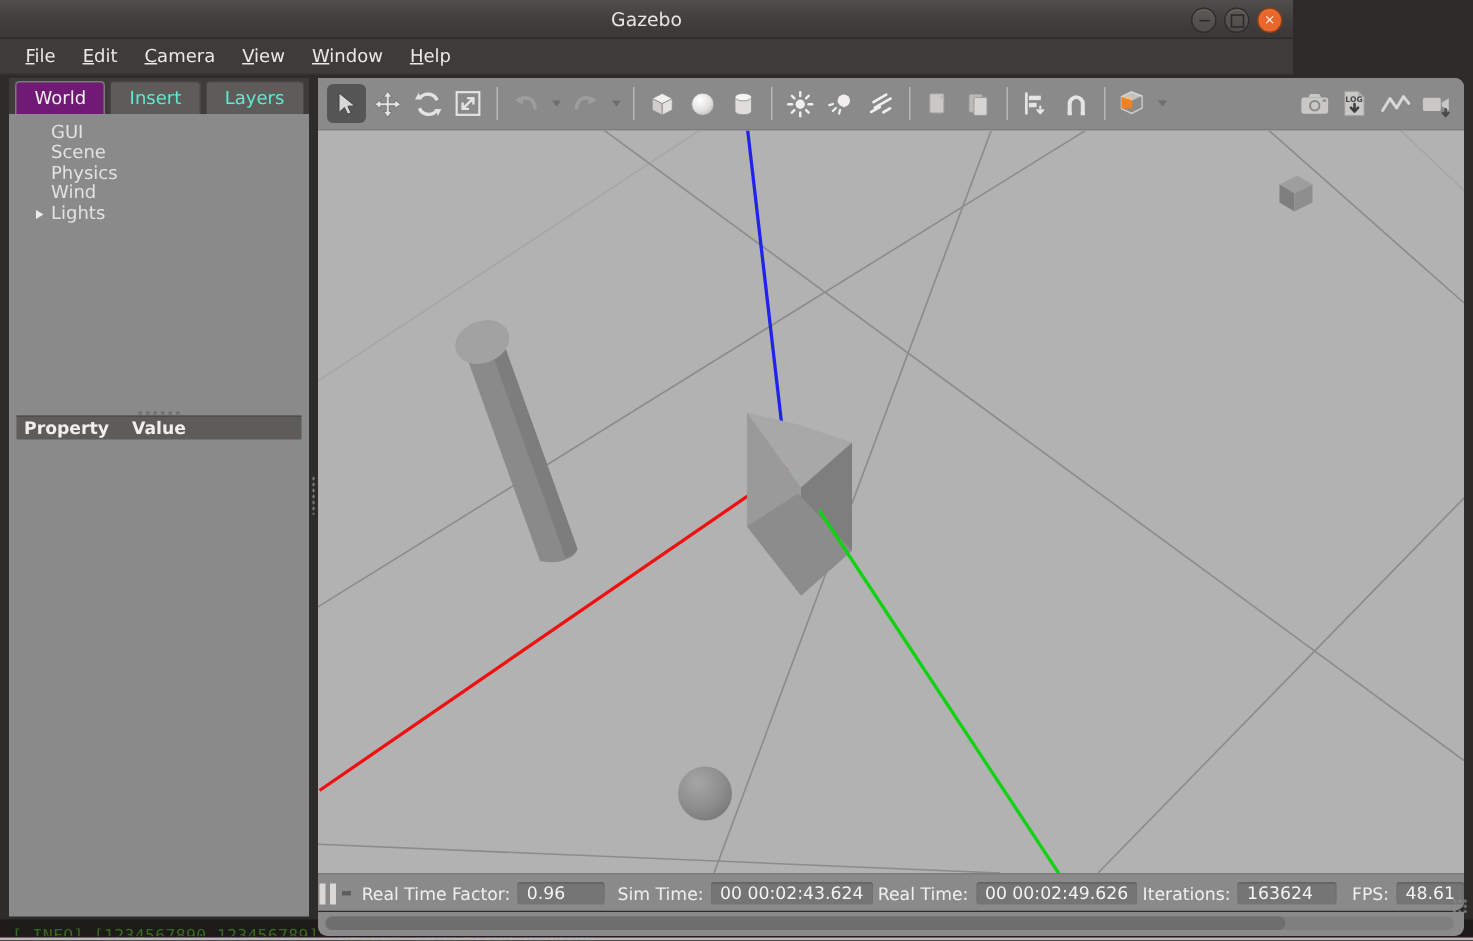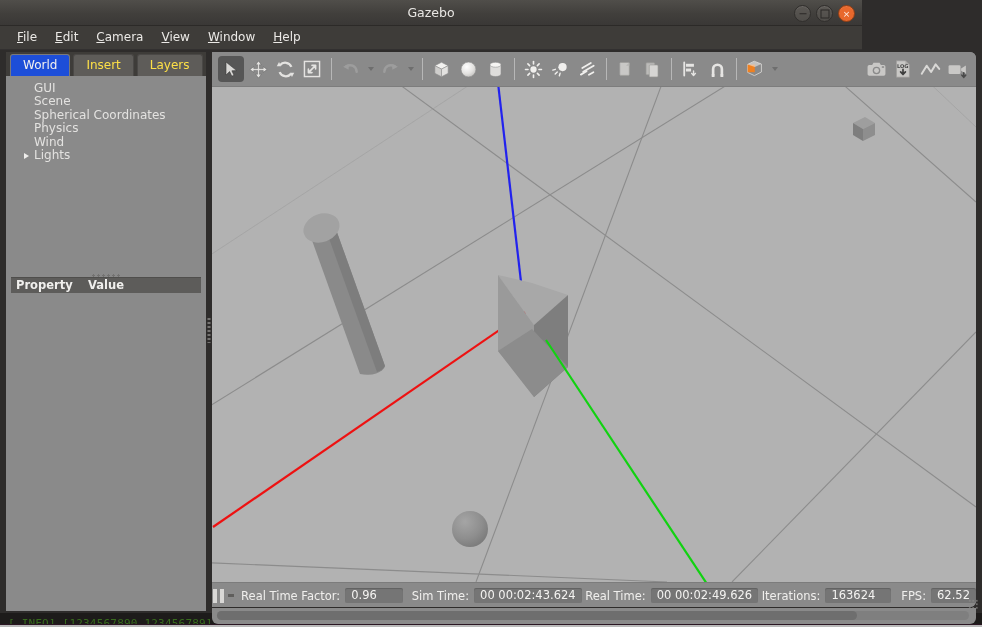--- a/index.html
+++ b/index.html
@@ -117,30 +117,30 @@
     position: relative;
     height: 24px;
     background: #3e3c39;
     display: flex; align-items: flex-end;
     padding-left: 4px;
   }
   .tab {
     height: 21px; line-height: 21px;
     padding: 0 12px;
     font-size: 12px;
-    color: #fde047;
+    color: #5eead4;
     background: #5e5c59;
     border: 1px solid #4a4846;
     border-bottom: none;
     border-radius: 3px 3px 0 0;
     margin-right: 3px;
     cursor: default;
   }
   .tab.active {
-    background: #1d4ed8;
+    background: #701a75;
     color: #f2f1ef;
     border-color: #7a7a7a;
   }
   .tree {
     position: relative;
     background: #8a8a8a;
     height: 191px;
     padding: 6px 0 0 0;
     border-radius: 0 6px 0 0;
   }
@@ -357,21 +357,20 @@
 
         <div class="tabbar">
           <div class="tab active">World</div>
           <div class="tab">Insert</div>
           <div class="tab">Layers</div>
         </div>
 
         <div class="tree">
           <div class="tree-item">GUI</div>
           <div class="tree-item">Scene</div>
-          <div class="tree-item">Spherical Coordinates</div>
           <div class="tree-item">Physics</div>
           <div class="tree-item">Wind</div>
           <div class="tree-item">
             <span class="arrow"></span>
             <span>Lights</span>
           </div>
         </div>
 
         <div class="prop-header">
           <div class="prop-grip"></div>
@@ -662,21 +661,21 @@
           <span class="sb-label">Sim Time:</span>
           <span class="sb-field">00 00:02:43.624</span>
           <span class="sb-gap" style="width:6px"></span>
           <span class="sb-label">Real Time:</span>
           <span class="sb-field">00 00:02:49.626</span>
           <span class="sb-gap" style="width:6px"></span>
           <span class="sb-label">Iterations:</span>
           <span class="sb-field" style="width:90px">163624</span>
           <span class="sb-gap" style="width:18px"></span>
           <span class="sb-label">FPS:</span>
-          <span class="sb-field" style="width:44px">62.52</span>
+          <span class="sb-field" style="width:44px">48.61</span>
         </div>
       </div>
 
       <div class="hscroll-wrap">
         <div class="hscroll-track"></div>
         <div class="hscroll"></div>
       </div>
     </div>
   </div>
 

